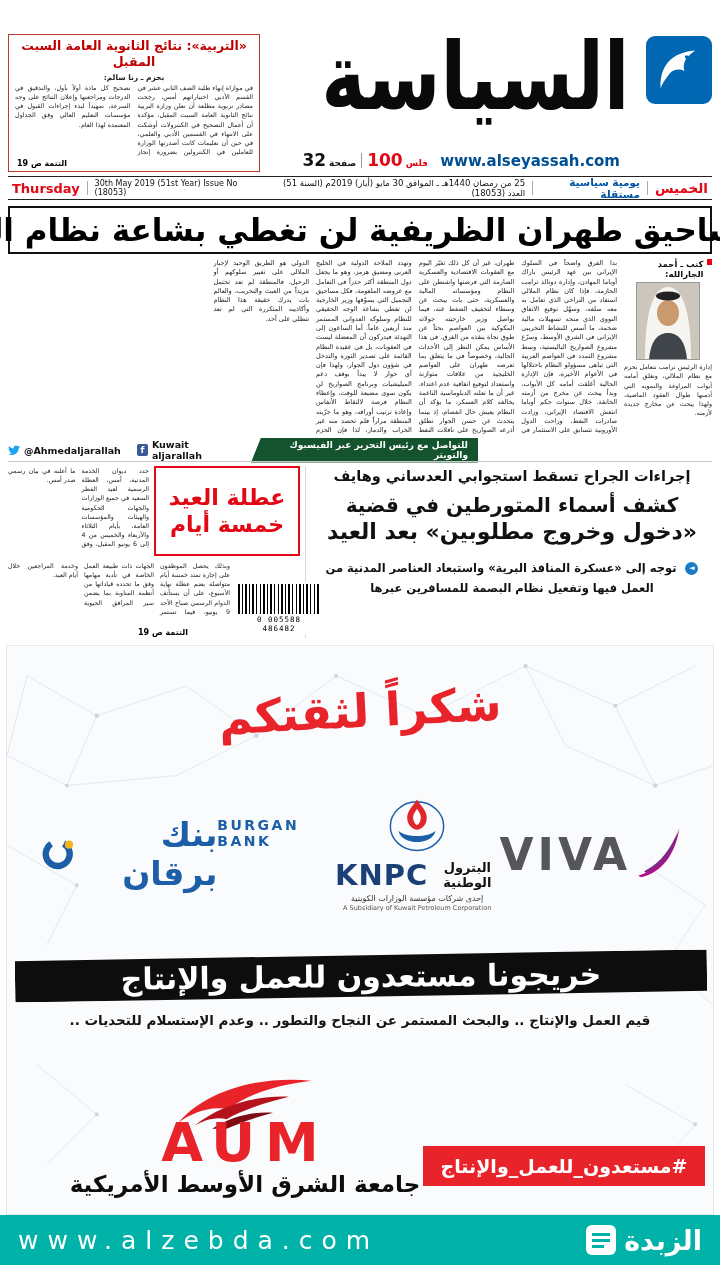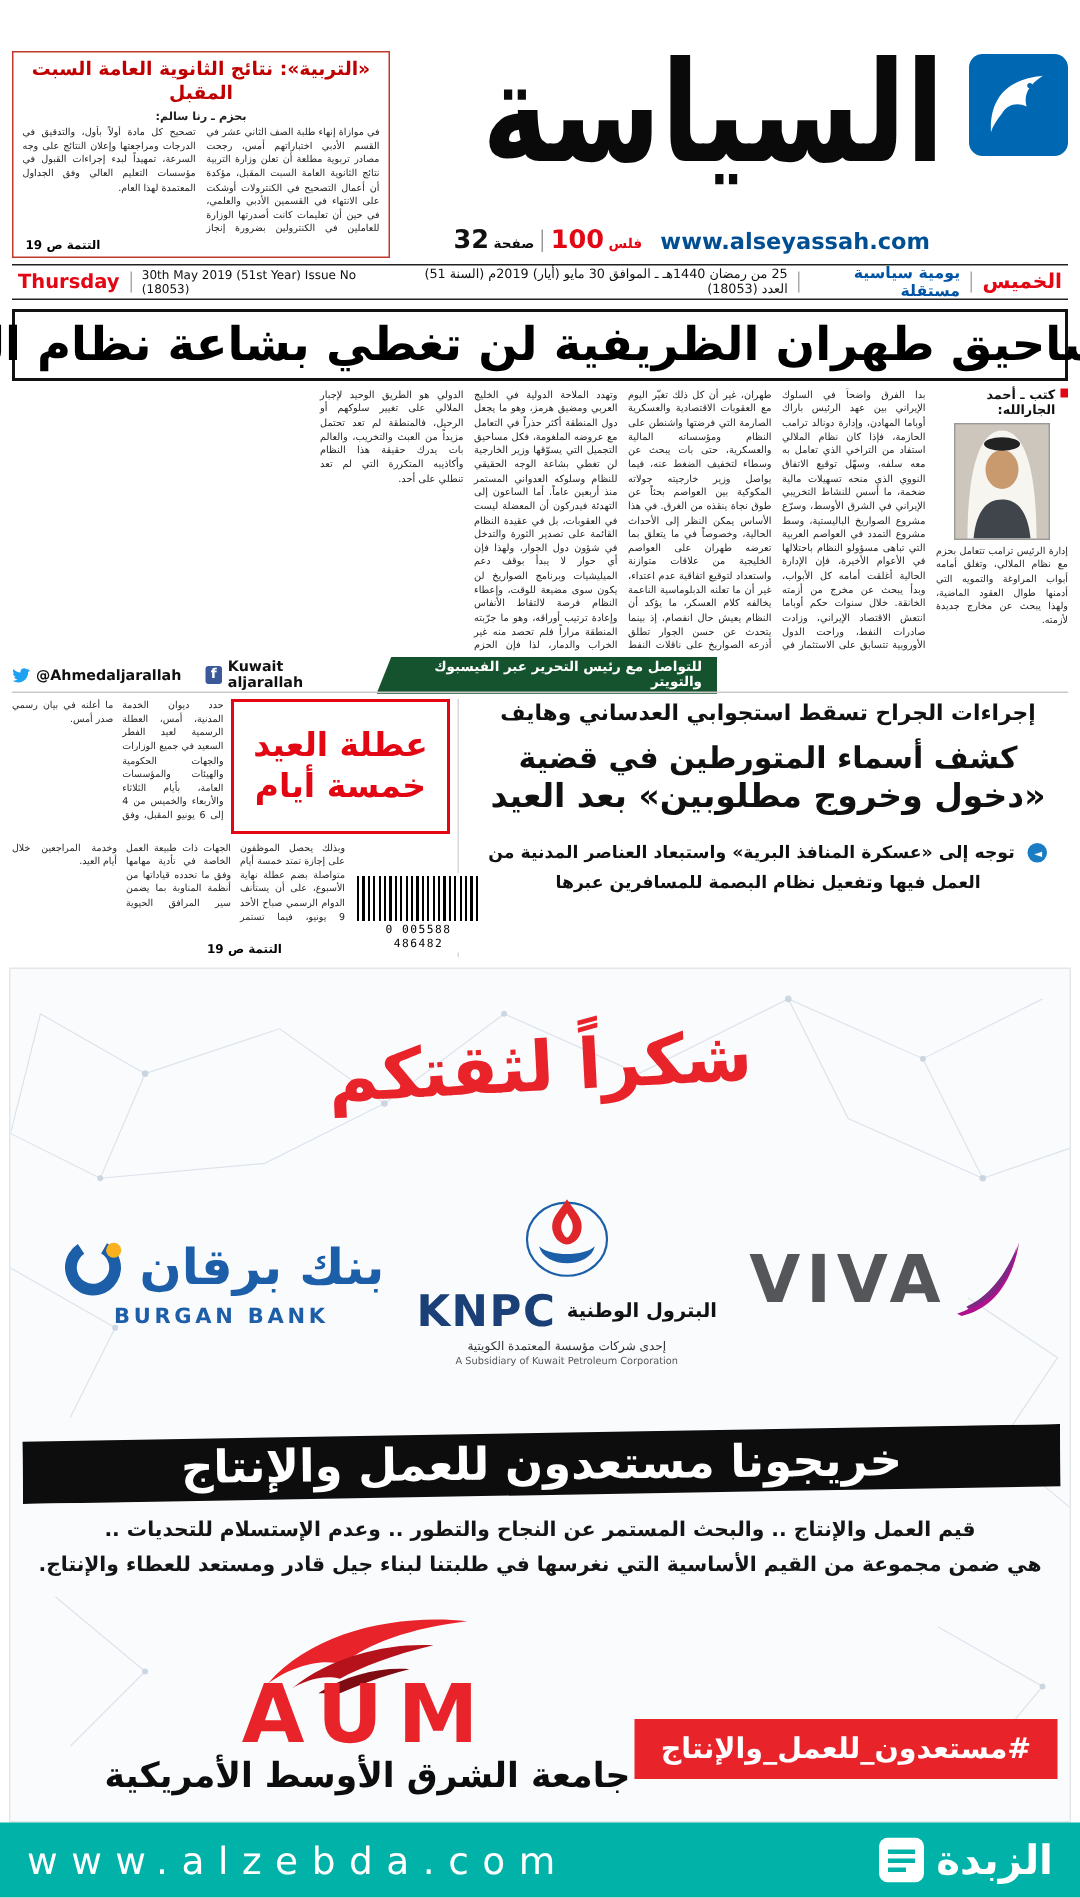--- a/index.html
+++ b/index.html
@@ -79,21 +79,21 @@
   
   .barcode{position:absolute;left:236px;top:582px;width:86px;background:#fff;z-index:5;text-align:center;padding:2px}
   .bars{height:30px;background:repeating-linear-gradient(90deg,#000 0,#000 1.5px,#fff 1.5px,#fff 3.6px)}
   .bc-digits{font-family:"DejaVu Sans Mono",monospace;font-size:7.5px;letter-spacing:1px;margin-top:1px;color:#000}
 
   
   .ad{position:absolute;left:6px;top:645px;width:708px;height:570px;background:#fafbfd;border:1px solid #e4e7ea;overflow:hidden}
   .ad-pattern{position:absolute;inset:0;width:100%;height:100%}
   .ad-thanks{position:absolute;top:38px;left:0;width:100%;text-align:center;color:#e8232a;font-size:46px;font-weight:bold;transform:rotate(-3deg);direction:rtl}
   .ad-logos{position:absolute;top:150px;left:0;width:100%;display:flex;justify-content:space-between;align-items:center;padding:0 32px}
-  .burgan{display:flex;flex-direction:column;align-items:center}
+  .burgan{display:flex;align-items:flex-start}
   .burgan-top{display:flex;align-items:center;gap:8px;direction:ltr}
   .burgan-top svg{width:46px;height:46px}
   .burgan-ar{font-size:33px;font-weight:bold;color:#1c5fa8;direction:rtl}
   .burgan-en{font-size:14px;font-weight:bold;color:#1c5fa8;letter-spacing:2.5px;margin-top:2px}
   .knpc{display:flex;flex-direction:column;align-items:center;text-align:center}
   .knpc-ic svg{width:58px;height:58px}
   .knpc-row{display:flex;align-items:center;gap:7px;direction:rtl;margin-top:2px}
   .knpc-ar{font-size:13px;font-weight:bold;color:#111}
   .knpc-en{font-size:29px;font-weight:bold;color:#1b3f77;letter-spacing:1px;line-height:1}
   .knpc-sub-ar{font-size:8px;color:#333;margin-top:4px;direction:rtl}
@@ -282,41 +282,40 @@
             <ellipse cx="50" cy="52" rx="46" ry="42" fill="none" stroke="#1b5fa8" stroke-width="2.5"></ellipse>
             <path d="M50 6 C60 22 70 28 66 44 C63 54 55 58 50 58 C45 58 37 54 34 44 C30 28 40 22 50 6 Z" fill="#e0252b"></path>
             <path d="M50 22 C55 30 58 34 56 42 C54 48 51 50 50 50 C49 50 46 48 44 42 C42 34 45 30 50 22 Z" fill="#ffffff"></path>
             <path d="M18 60 C30 72 70 72 82 60 C76 86 24 86 18 60 Z" fill="#1b5fa8"></path>
           </svg>
         </span>
         <div class="knpc-row">
           <span class="knpc-ar">البترول الوطنية</span>
           <span class="knpc-en">KNPC</span>
         </div>
-        <div class="knpc-sub-ar">إحدى شركات مؤسسة المعتمدة الكويتية</div>
+        <div class="knpc-sub-ar">إحدى شركات مؤسسة الوزارات الكويتية</div>
         <div class="knpc-sub-en">A Subsidiary of Kuwait Petroleum Corporation</div>
       </div>
 
       <div class="viva">
         <span class="viva-text">VIVA</span>
         <span class="viva-swoosh">
           <svg viewBox="0 0 60 70">
             <path d="M4 66 C30 58 48 34 58 4 C52 40 34 62 8 68 Z" fill="#b0108c"></path>
             <path d="M12 60 C34 50 48 28 56 8 C50 36 36 54 14 62 Z" fill="#7b2982"></path>
           </svg>
         </span>
       </div>
     </div>
 
     <div class="ad-banner">
       <div class="t">خريجونا مستعدون للعمل والإنتاج</div>
     </div>
 
     <div class="ad-line ad-line1">قيم العمل والإنتاج .. والبحث المستمر عن النجاح والتطور .. وعدم الإستسلام للتحديات ..</div>
-    <div class="ad-line ad-line2">هي ضمن مجموعة من القيم الأساسية التي نغرسها في طلبتنا لبناء جيل قادر ومستعد للعطاء والإنتاج.</div>
 
     <div class="aum">
       <div class="aum-eagle">
         <svg viewBox="0 0 170 70">
           <path d="M2 58 C40 14 110 0 168 6 C120 12 86 24 64 42 C44 36 18 46 2 58 Z" fill="#e8232a"></path>
           <path d="M22 62 C56 34 104 24 140 26 C106 34 80 44 62 54 C48 50 32 56 22 62 Z" fill="#b5121b"></path>
           <path d="M44 66 C68 50 98 44 120 46 C96 52 76 60 62 66 Z" fill="#7e0c12"></path>
         </svg>
       </div>
       <div class="aum-text">AUM</div>

